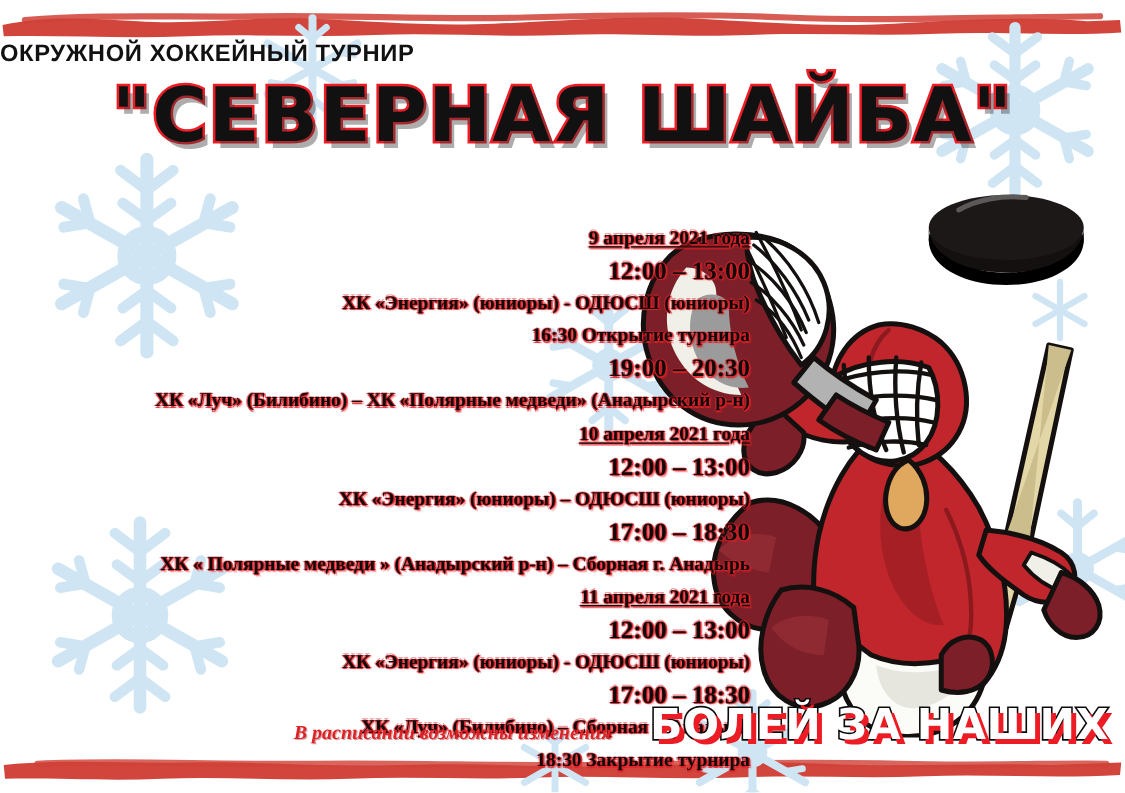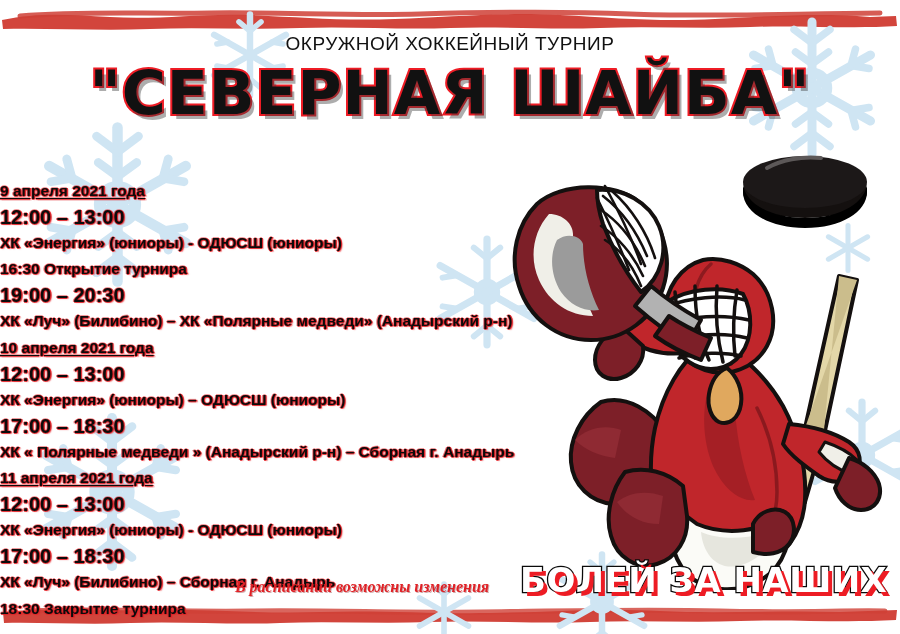--- a/index.html
+++ b/index.html
@@ -36,23 +36,22 @@
     position: absolute;
     pointer-events: none;
   }
 
   
   .kicker {
     position: absolute;
     top: 33px;
     left: 0;
     width: 900px;
-    text-align: center;
     font-size: 19px;
-    font-weight: normal;
+    font-weight: bold;
     letter-spacing: 0.5px;
     color: #111111;
   }
 
   .maintitle-wrap {
     position: absolute;
     top: 58px;
     left: 0;
     width: 900px;
     height: 80px;
@@ -70,21 +69,22 @@
     text-shadow: 4px 5px 0 rgba(60,60,60,0.42);
     white-space: nowrap;
   }
 
   
   .schedule {
     position: absolute;
     top: 178px;
     left: 0;
     width: 600px;
-    text-align: left;
+    text-align: right;
+    font-family: Liberation Serif, serif;
   }
   .line {
     color: #0b0b0b;
     font-weight: bold;
     font-size: 15.5px;
     line-height: 26.1px;
     white-space: nowrap;
     text-shadow:
        1.1px 0 0 rgba(226,32,38,0.92),
       -1.1px 0 0 rgba(226,32,38,0.62),

